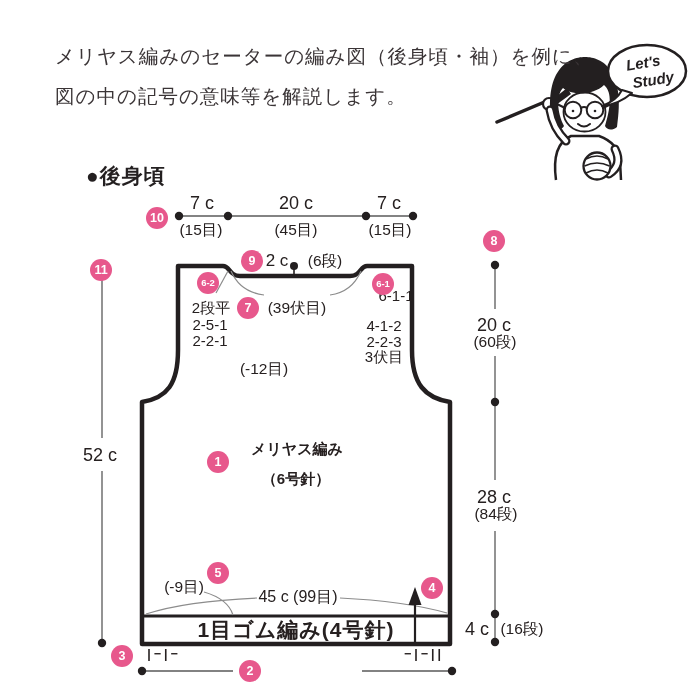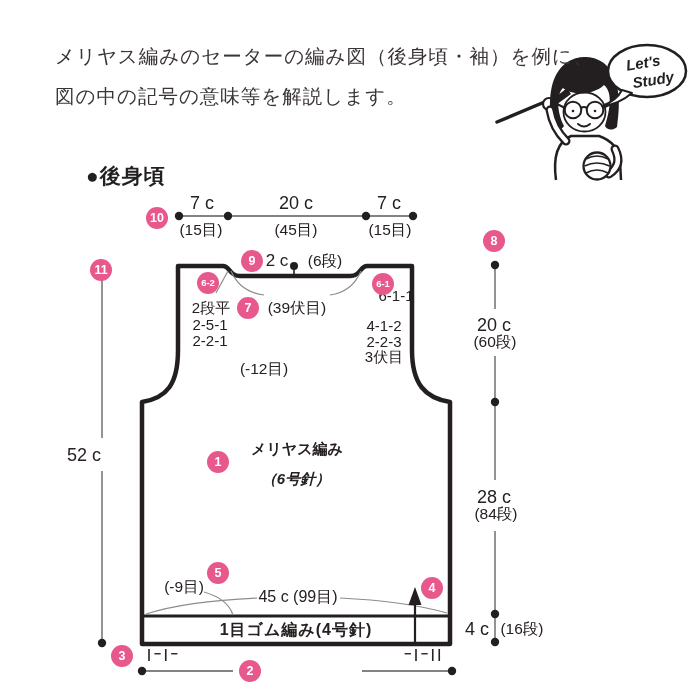--- a/index.html
+++ b/index.html
@@ -8,21 +8,21 @@
   svg{position:absolute;left:0;top:0;}
   .intro-line{position:absolute;font-size:19.5px;letter-spacing:1px;color:#3a3436;transform:translate(0,-50%);white-space:nowrap;}
   .heading{position:absolute;font-size:21px;font-weight:bold;letter-spacing:1px;color:#231f20;transform:translate(0,-50%);white-space:nowrap;}
   .lbl{position:absolute;transform:translate(-50%,-50%);white-space:nowrap;color:#262020;font-size:15.5px;}
   .s18{font-size:18px;}
   .s17{font-size:17px;}
   .s16{font-size:16px;}
   .s15{font-size:15px;}
   .s12{font-size:12.5px;font-weight:bold;letter-spacing:3px;}
   .big{font-size:15px;font-weight:bold;}
-  .band-lbl{font-size:16px;font-weight:bold;letter-spacing:1px;}
+  .band-lbl{font-size:21px;font-weight:bold;letter-spacing:1px;}
   .co{position:absolute;width:22px;height:22px;border-radius:50%;background:#e7588c;color:#fff;
       font-weight:bold;font-size:12.5px;display:flex;align-items:center;justify-content:center;
       transform:translate(-50%,-50%);line-height:1;}
   .co.sm{font-size:9.5px;letter-spacing:0;}
   .bubble-text{font-style:italic;font-weight:bold;}
 </style>
 </head>
 <body>
 
 <div class="canvas">
@@ -130,23 +130,23 @@
   <div class="lbl s15" style="left:210px;top:324px;">2-5-1</div>
   <div class="lbl s15" style="left:210px;top:340px;">2-2-1</div>
   <div class="lbl" style="left:216px;top:369px;margin-left:48px;">(-12目)</div>
 
   <div class="lbl s15" style="left:384px;top:295px;margin-left:12px;">6-1-1</div>
   <div class="lbl s15" style="left:384px;top:325px;">4-1-2</div>
   <div class="lbl s15" style="left:384px;top:341px;">2-2-3</div>
   <div class="lbl s15" style="left:384px;top:357px;">3伏目</div>
 
   <div class="lbl big" style="left:297px;top:449px;">メリヤス編み</div>
-  <div class="lbl big" style="left:296px;top:479px;font-style:italic;">（6号針）</div>
+  <div class="lbl big" style="left:296px;top:479px;">（6号針）</div>
 
-  <div class="lbl s18" style="left:84px;top:455px;">52 c</div>
+  <div class="lbl s18" style="left:100px;top:455px;">52 c</div>
 
   <div class="lbl s18" style="left:494px;top:325px;">20 c</div>
   <div class="lbl" style="left:495px;top:342px;">(60段)</div>
   <div class="lbl s18" style="left:494px;top:497px;">28 c</div>
   <div class="lbl" style="left:496px;top:514px;">(84段)</div>
   <div class="lbl s18" style="left:477px;top:629px;">4 c</div>
   <div class="lbl" style="left:522px;top:629px;">(16段)</div>
 
   <div class="lbl" style="left:184px;top:587px;">(-9目)</div>
   <div class="lbl s16" style="left:298px;top:597px;">45 c (99目)</div>

